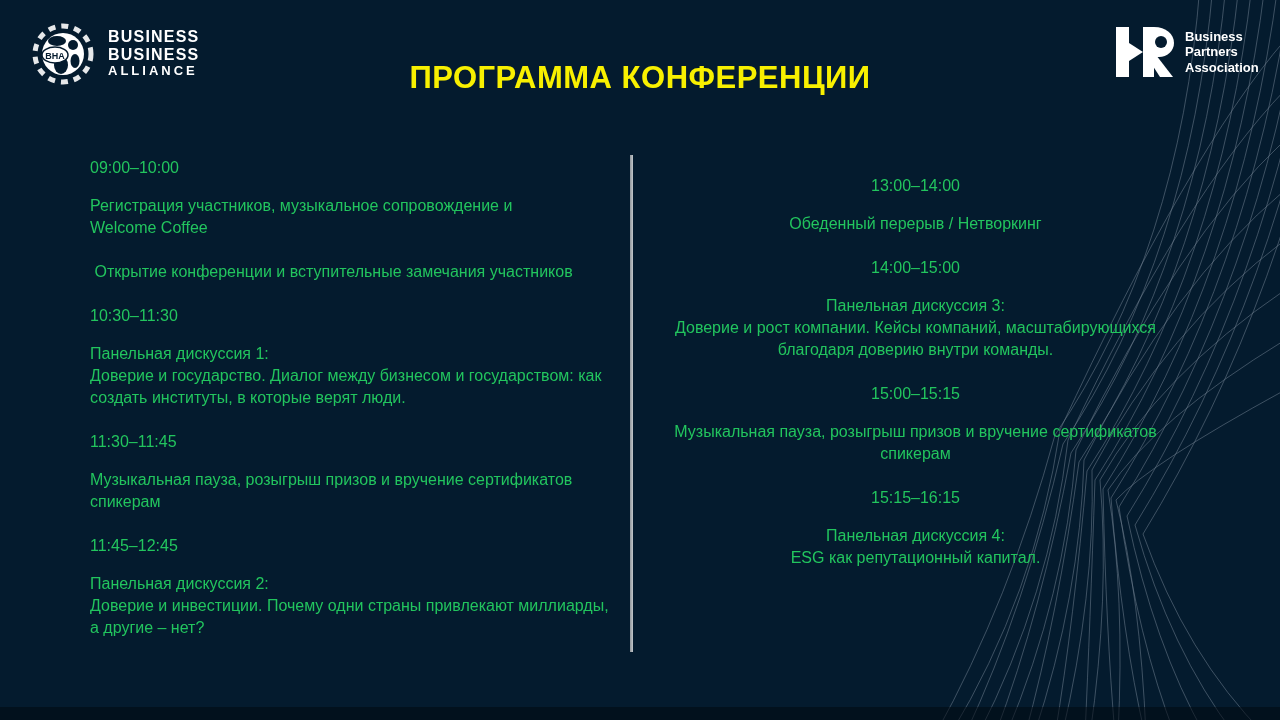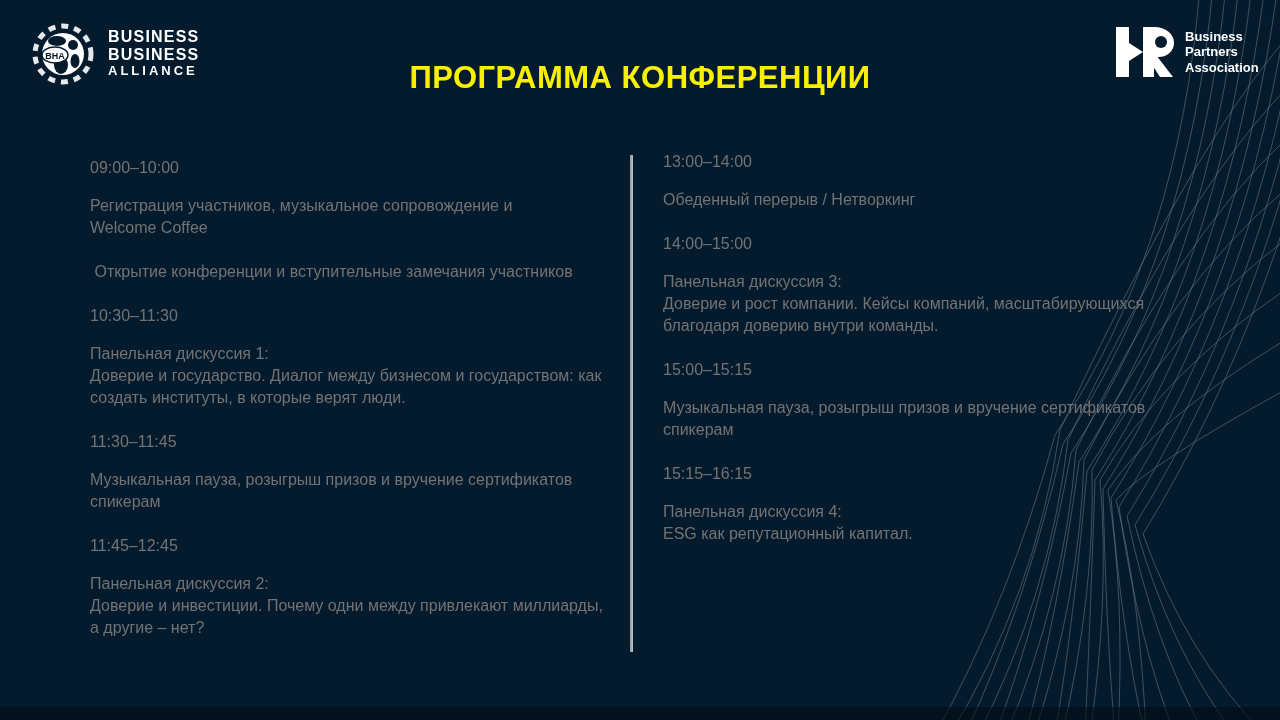--- a/index.html
+++ b/index.html
@@ -65,25 +65,25 @@
     z-index: 2;
   }
   .logo-bpa .wordmark { color: #ffffff; }
   .logo-bpa .wordmark div {
     font-size: 13px; font-weight: bold; line-height: 15.5px;
   }
 
   
   .schedule-col {
     position: absolute; z-index: 2;
-    color: #737373;
+    color: #22c55e;
     font-size: 16px; line-height: 22px;
   }
   .col-left  { left: 90px;  top: 157px; width: 548px; }
-  .col-right { left: 663px; top: 151px; width: 505px; }
+  .col-right { left: 663px; top: 175px; width: 505px; text-align: center; }
   .sched-item { margin-bottom: 22px; }
   .sched-time { white-space: pre-wrap; }
   .sched-desc { white-space: pre-wrap; margin-top: 16px; }
 
   .divider {
     position: absolute; left: 630px; top: 155px;
     width: 3px; height: 497px;
     background: linear-gradient(90deg, #8f959a, #c3c8cc);
     z-index: 2;
   }
@@ -170,21 +170,21 @@
 создать институты, в которые верят люди.</div>
     </div>
     <div class="sched-item">
       <div class="sched-time">11:30–11:45</div>
       <div class="sched-desc">Музыкальная пауза, розыгрыш призов и вручение сертификатов
 спикерам</div>
     </div>
     <div class="sched-item">
       <div class="sched-time">11:45–12:45</div>
       <div class="sched-desc">Панельная дискуссия 2:
-Доверие и инвестиции. Почему одни между привлекают миллиарды,
+Доверие и инвестиции. Почему одни страны привлекают миллиарды,
 а другие – нет?</div>
     </div>
   </div>
 
   <div class="divider"></div>
 
   <div class="schedule-col col-right">
     <div class="sched-item">
       <div class="sched-time">13:00–14:00</div>
       <div class="sched-desc">Обеденный перерыв / Нетворкинг</div>

